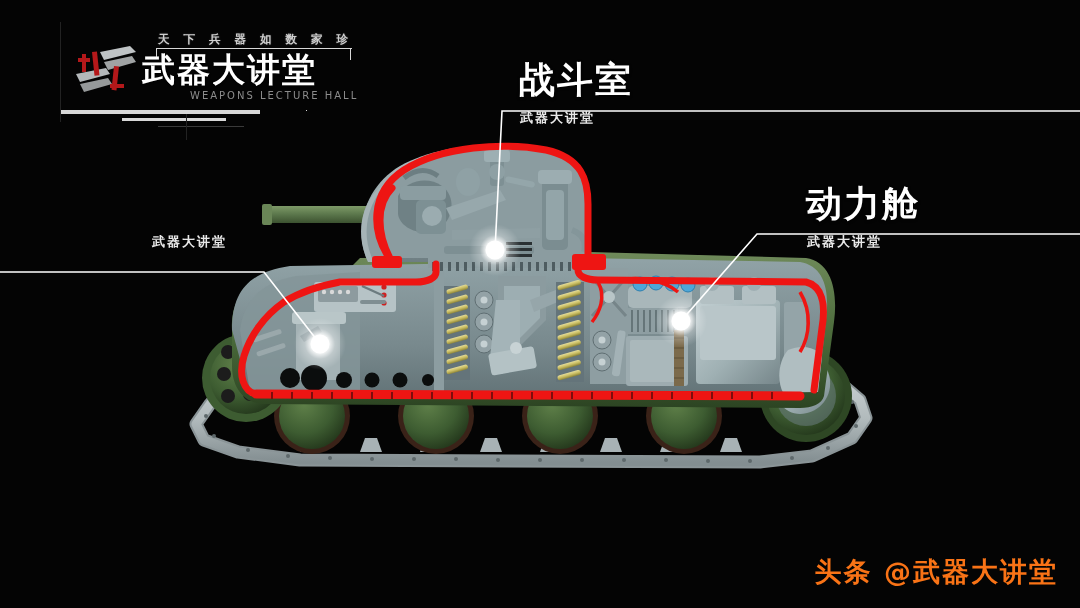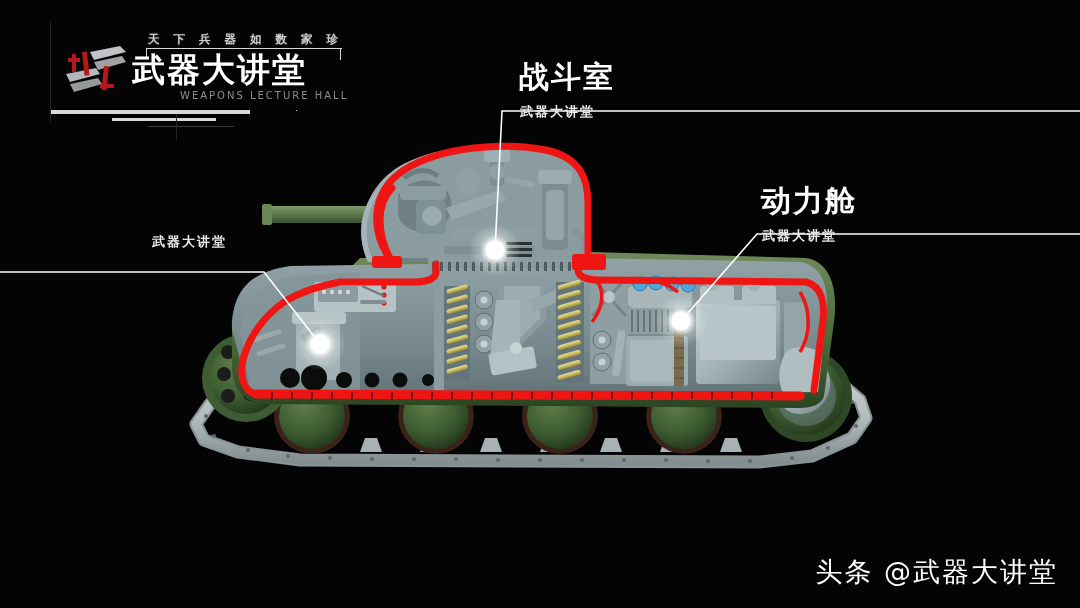--- a/index.html
+++ b/index.html
@@ -4,21 +4,21 @@
 <style>
   html,body{margin:0;padding:0;background:#000;}
   body{
     width:1080px;height:608px;overflow:hidden;position:relative;
     font-family:"DejaVu Sans","Liberation Sans",sans-serif;
     background:#050505;
   }
   .stage{position:absolute;inset:0;width:1080px;height:608px;overflow:hidden;background:#040404;}
 
   
-  .brand{position:absolute;left:52px;top:22px;width:290px;height:104px;}
+  .brand{position:absolute;left:62px;top:22px;width:290px;height:104px;}
   .brand-emblem{
     position:absolute;left:8px;top:18px;width:74px;height:62px;
   }
   .brand-tagline{
     position:absolute;left:96px;top:10px;
     font-size:11.5px;letter-spacing:5px;color:#cfcfcf;
     white-space:nowrap;font-weight:bold;
     text-shadow:0 0 2px rgba(255,255,255,.25);
   }
   .brand-title{
@@ -31,38 +31,38 @@
     position:absolute;left:128px;top:68px;
     font-size:10px;letter-spacing:2px;color:#8d8d8d;white-space:nowrap;
   }
   .deco{position:absolute;background:#d8d8d8;}
   .deco.dim{background:#3a3a3a;}
   .deco.faint{background:#222;}
 
   
   .callout{position:absolute;}
   .callout .ttl{
-    font-size:30px;font-weight:bold;color:#ffffff;letter-spacing:2px;
+    font-size:36px;font-weight:bold;color:#ffffff;letter-spacing:2px;
     white-space:nowrap;line-height:1;
     text-shadow:0 1px 3px rgba(0,0,0,.85);
   }
   .callout .sub{
     font-size:13px;font-weight:bold;color:#e8e8e8;letter-spacing:2px;
     white-space:nowrap;margin-top:11px;
   }
   #callout-driver{left:138px;top:222px;}
   #callout-driver .sub{margin-left:14px;}
   #callout-fight{left:519px;top:62px;}
   #callout-fight .sub{margin-left:1px;}
-  #callout-engine{left:761px;top:186px;}
+  #callout-engine{left:806px;top:186px;}
   #callout-engine .sub{margin-left:1px;}
 
   .watermark{
     position:absolute;right:22px;bottom:18px;
-    font-size:27px;font-weight:normal;color:#ffffff;letter-spacing:2px;
+    font-size:27px;font-weight:bold;color:#f97316;letter-spacing:2px;
     white-space:nowrap;
   }
 
   svg.layer{position:absolute;left:0;top:0;width:1080px;height:608px;}
   svg.leaders{pointer-events:none;}
 </style>
 </head>
 <body>
 
 <div class="stage" style="background: rgb(4, 4, 4);">

